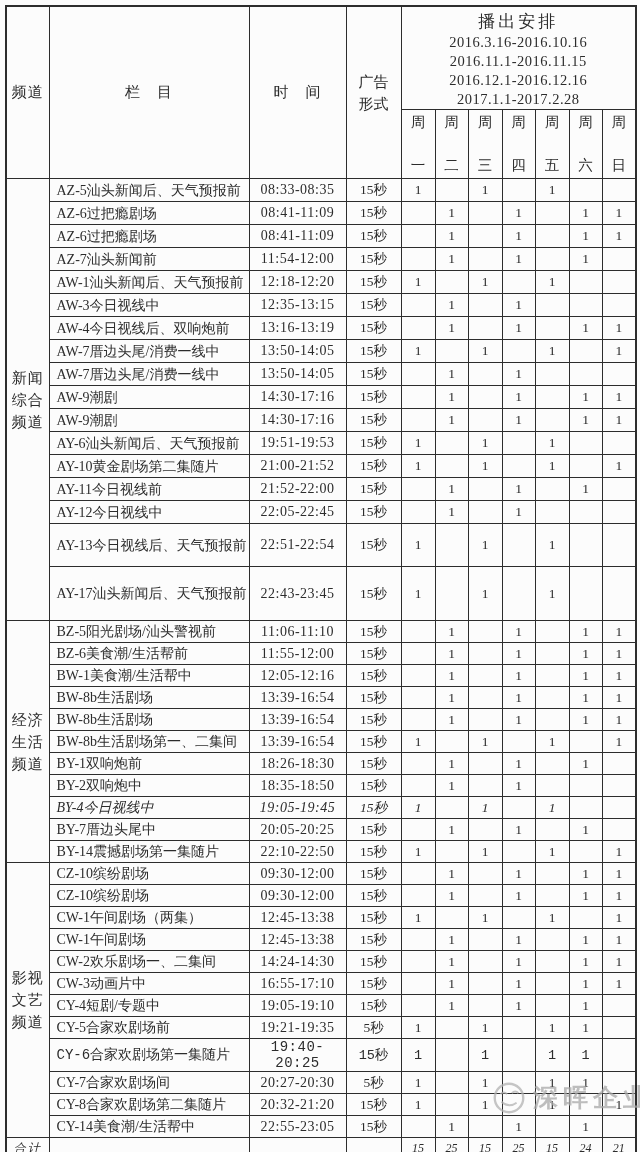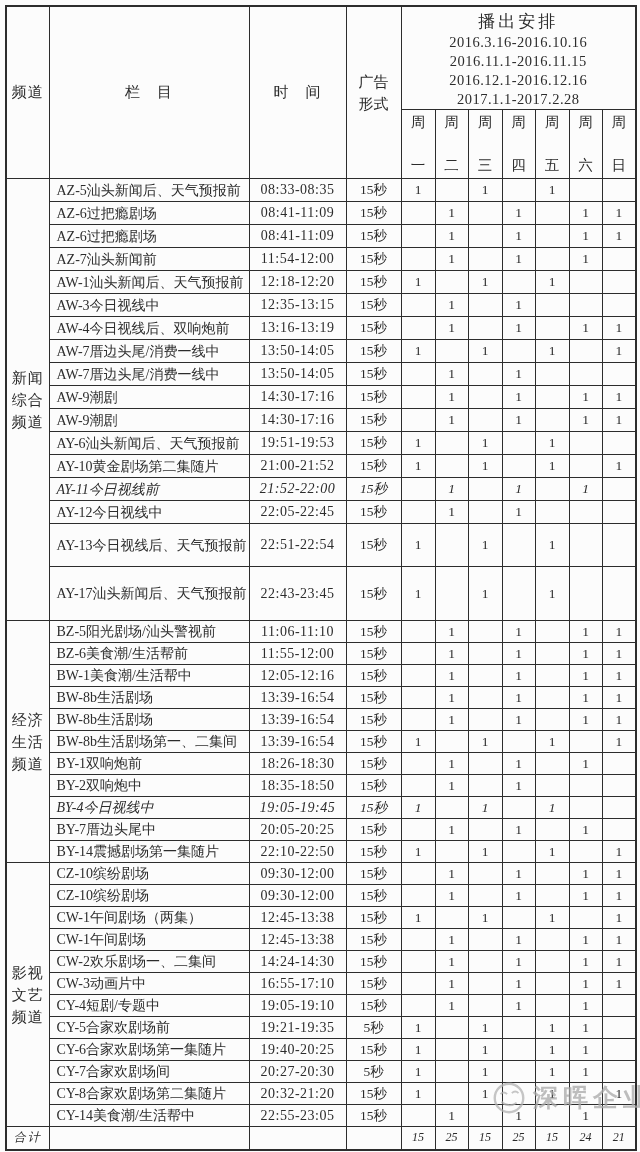--- a/index.html
+++ b/index.html
@@ -280,21 +280,21 @@
           <td class="timecell">21:00-21:52</td>
           <td class="adcell">15秒</td>
           <td class="daycell">1</td>
           <td class="daycell"></td>
           <td class="daycell">1</td>
           <td class="daycell"></td>
           <td class="daycell">1</td>
           <td class="daycell"></td>
           <td class="daycell">1</td>
         </tr>
-        <tr style="height: 23px; font-style: italic;">
+        <tr style="height: 23px;">
           <td class="progcell">AY-11今日视线前</td>
           <td class="timecell">21:52-22:00</td>
           <td class="adcell">15秒</td>
           <td class="daycell"></td>
           <td class="daycell">1</td>
           <td class="daycell"></td>
           <td class="daycell">1</td>
           <td class="daycell"></td>
           <td class="daycell">1</td>
           <td class="daycell"></td>
@@ -562,21 +562,21 @@
           <td class="timecell">19:21-19:35</td>
           <td class="adcell">5秒</td>
           <td class="daycell">1</td>
           <td class="daycell"></td>
           <td class="daycell">1</td>
           <td class="daycell"></td>
           <td class="daycell">1</td>
           <td class="daycell">1</td>
           <td class="daycell"></td>
         </tr>
-        <tr style="height: 22px;">
+        <tr style="height: 22px; font-family: Liberation Mono, monospace;">
           <td class="progcell">CY-6合家欢剧场第一集随片</td>
           <td class="timecell">19:40-20:25</td>
           <td class="adcell">15秒</td>
           <td class="daycell">1</td>
           <td class="daycell"></td>
           <td class="daycell">1</td>
           <td class="daycell"></td>
           <td class="daycell">1</td>
           <td class="daycell">1</td>
           <td class="daycell"></td>

